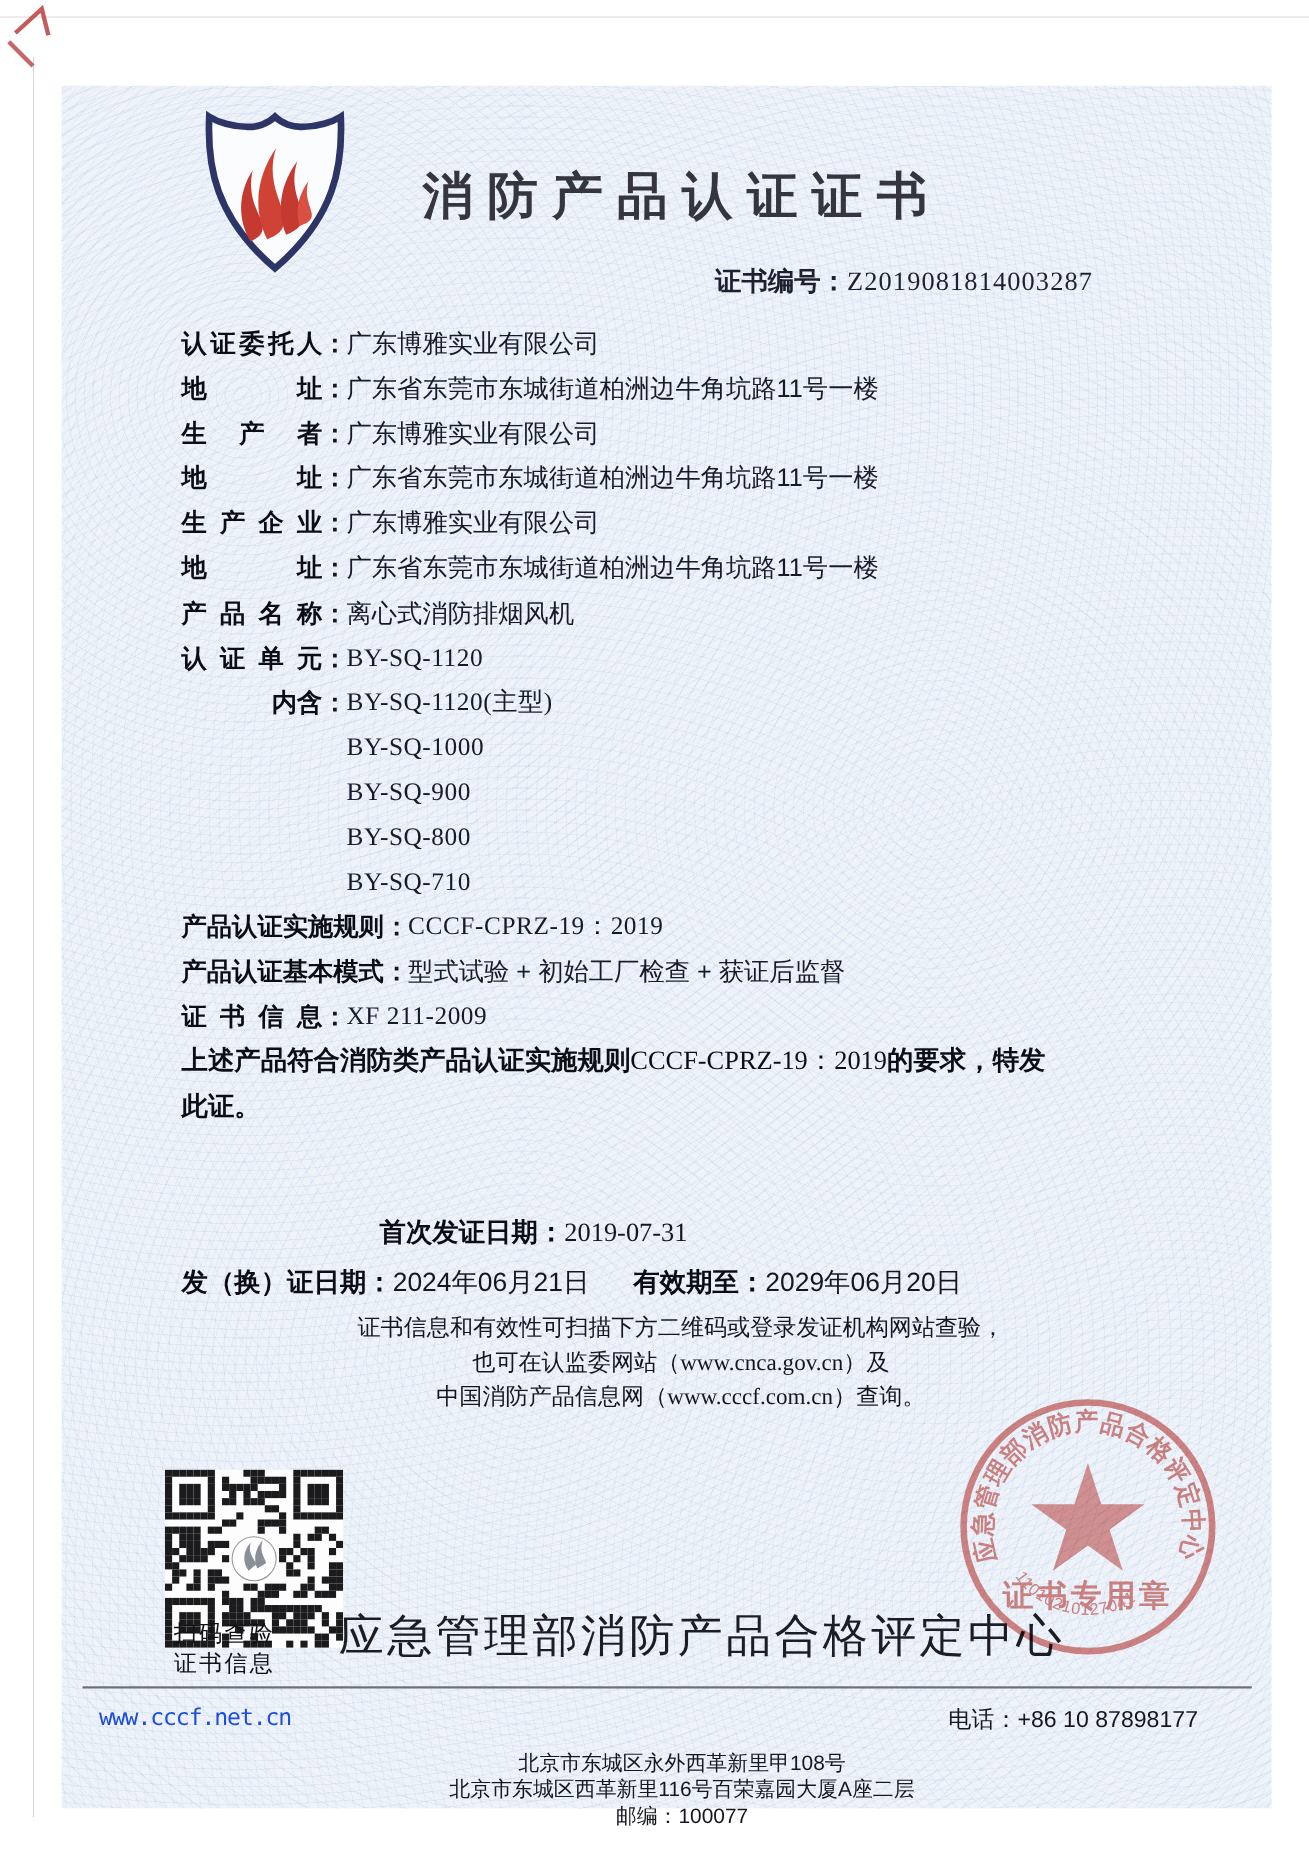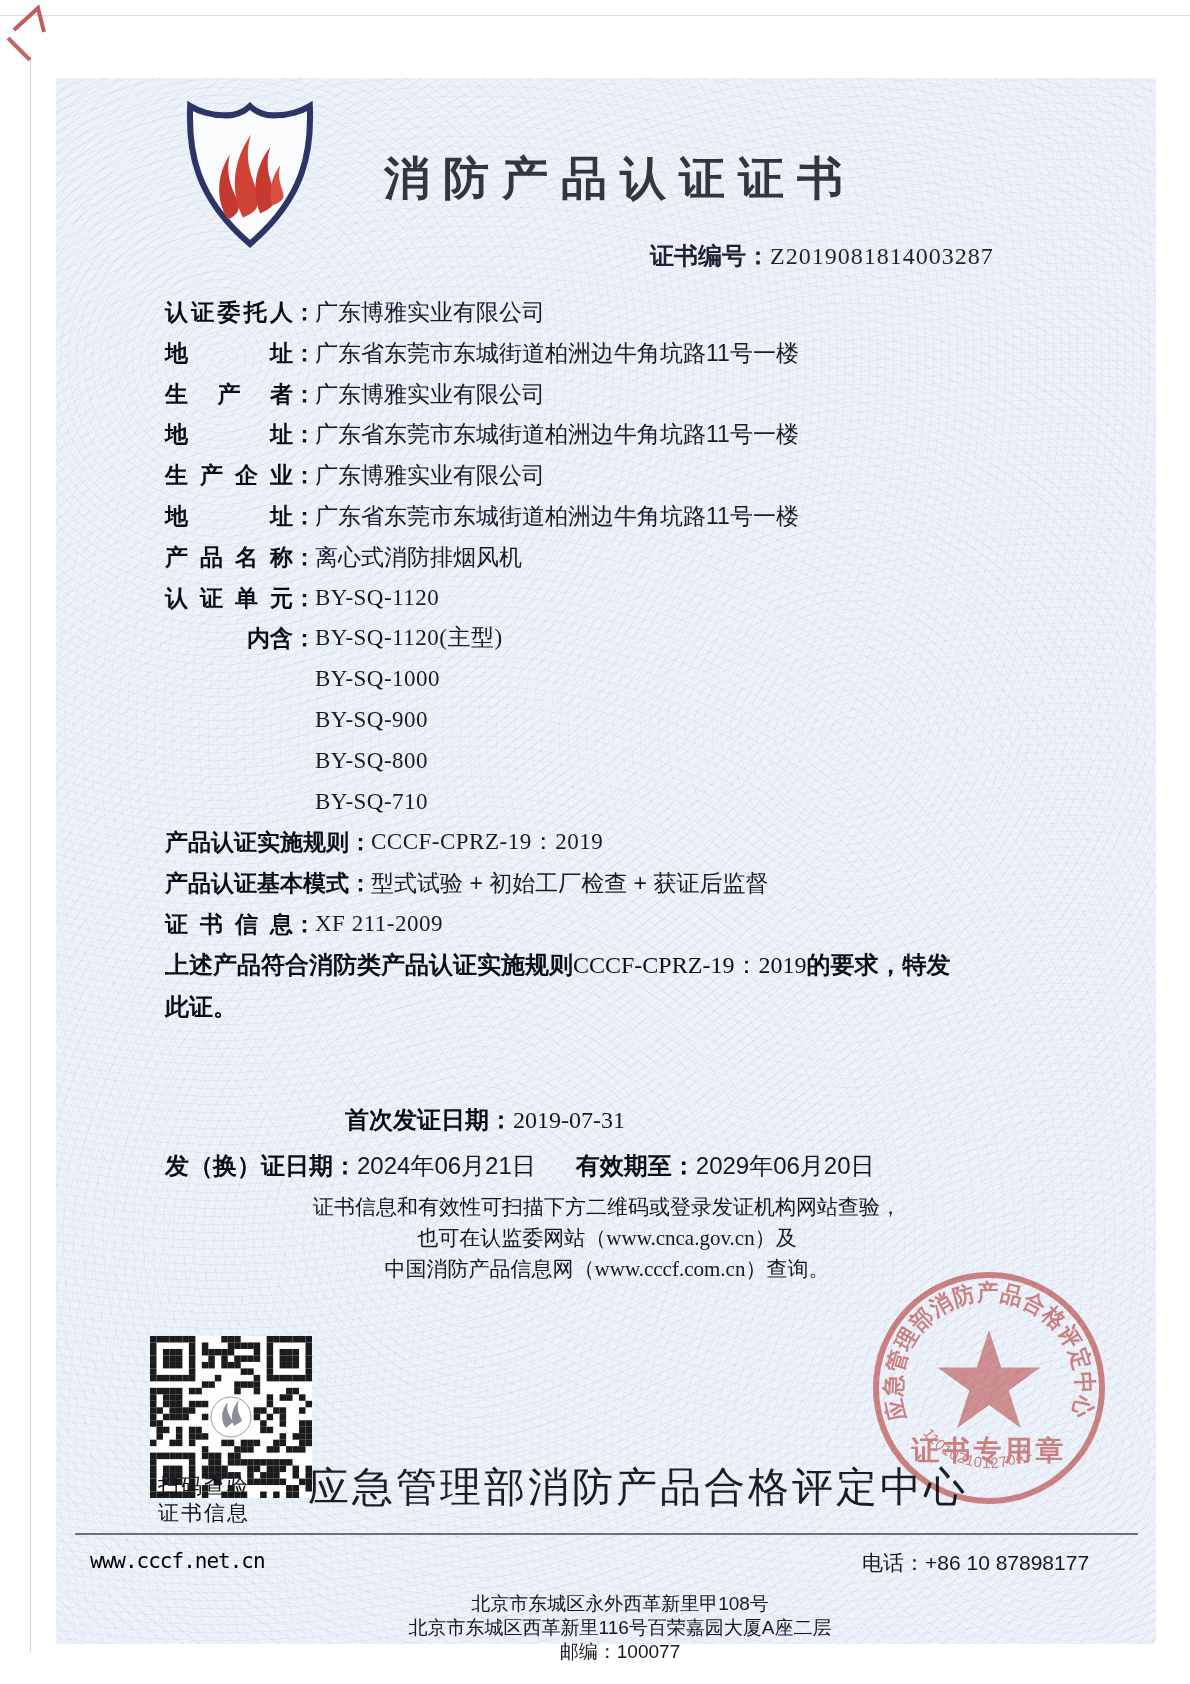--- a/index.html
+++ b/index.html
@@ -43,32 +43,32 @@
   .frow .val{margin-left:6px;color:#171a28;}
   .frow .val.latin{font-family:"Liberation Serif",serif;letter-spacing:.5px;}
   .statement{left:165px;top:944px;width:890px;font-size:24px;line-height:42px;color:#0c0d15;}
   .statement .b{font-weight:700;}
   .statement .code{font-family:"Liberation Serif",serif;font-weight:400;}
   .first-issue{left:345px;top:1104px;font-size:24px;white-space:nowrap;}
   .first-issue .lbl,.reissue .lbl{font-weight:700;color:#0b0c14;}
   .first-issue .val,.reissue .val{font-family:"Liberation Serif",serif;}
   .reissue .val.cjk{font-family:"Liberation Sans",sans-serif;text-align:center;}
   .reissue{left:165px;top:1150px;font-size:24px;white-space:nowrap;display:flex;gap:40px;}
-  .notes{left:132px;top:1192px;width:950px;text-align:center;
+  .notes{left:144px;top:1192px;width:950px;text-align:center;
     font-family:"Liberation Serif",serif;font-size:21px;line-height:31px;color:#14151f;}
   .qr{left:150px;top:1336px;width:162px;height:162px;background:#fdfdfd;}
   .qr svg{display:block;}
   .qr-caption{left:158px;top:1472px;font-size:21px;line-height:27px;color:#101118;letter-spacing:2px;}
   .issuer{
     left:308px;top:1460px;font-size:41px;letter-spacing:3px;white-space:nowrap;
     font-family:"Liberation Serif",serif;color:#1c1d24;
   }
   .stamp{left:869px;top:1268px;width:240px;height:240px;opacity:.82;mix-blend-mode:multiply;}
   .sep{left:75px;top:1533px;width:1063px;height:2px;background:#6b6f78;}
-  .footer-url{left:90px;top:1549px;font-size:21px;color:#000000;font-family:"DejaVu Sans Mono",monospace;letter-spacing:-1px;}
+  .footer-url{left:90px;top:1549px;font-size:21px;color:#1d4ed8;font-family:"DejaVu Sans Mono",monospace;letter-spacing:-1px;}
   .footer-center{left:330px;top:1546px;width:580px;text-align:center;font-size:19px;line-height:24px;color:#15161f;margin-top:46px;}
   .footer-phone{left:862px;top:1549px;font-size:21px;color:#15161f;white-space:nowrap;}
 </style>
 </head>
 <body>
 
 <div class="scan-line-top"></div>
 <div class="scan-line-left"></div>
 
 <svg class="corner-marks" width="70" height="66" viewBox="0 0 70 66">

